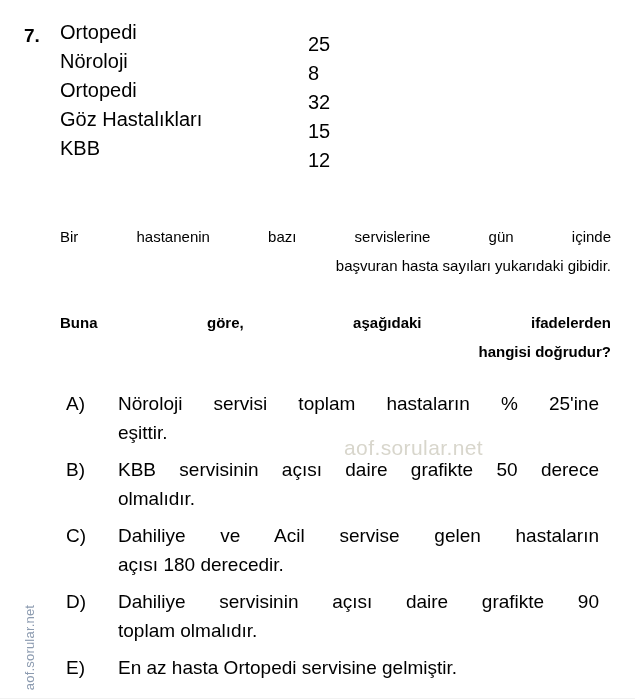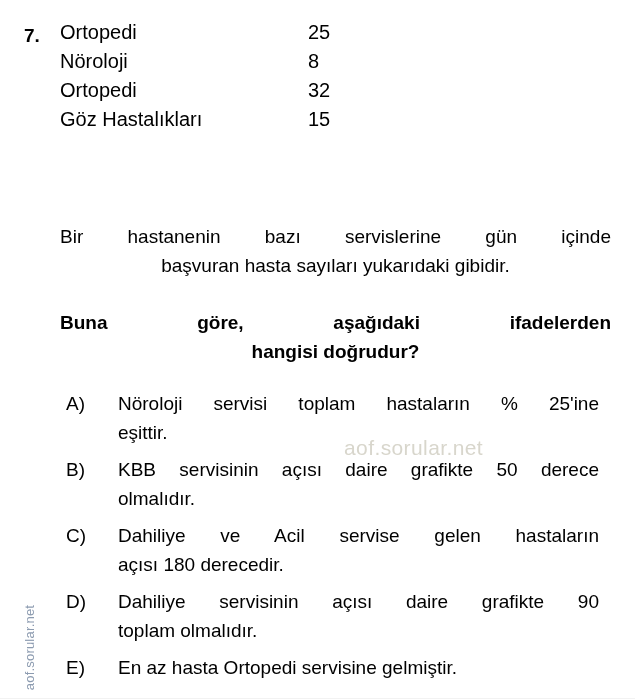--- a/index.html
+++ b/index.html
@@ -93,43 +93,43 @@
   }
   .data-label {
     position: absolute;
     left: 0;
     top: 0;
     white-space: nowrap;
   }
   .data-value {
     position: absolute;
     left: 248px;
-    top: 0;
+    top: 12px;
     white-space: nowrap;
   }
 
   
   .para {
     position: absolute;
     left: 60px;
     width: 551px;
-    font-size: 19px;
+    font-size: 15px;
     line-height: 29px;
     text-align: justify;
     text-justify: inter-word;
     hyphens: none;
   }
   .para.intro { top: 222px; }
   .para.prompt {
     top: 308px;
     font-weight: bold;
   }
   .para .lastline {
     display: block;
-    text-align: center;
+    text-align: right;
   }
   .para .jline {
     display: block;
     text-align: justify;
     text-align-last: justify;
   }
 
   
   .options {
     position: absolute;
@@ -200,20 +200,24 @@
           <span class="data-value">8</span>
         </div>
         <div class="data-row">
           <span class="data-label">Ortopedi</span>
           <span class="data-value">32</span>
         </div>
         <div class="data-row">
           <span class="data-label">Göz Hastalıkları</span>
           <span class="data-value">15</span>
         </div>
+        <div class="data-row">
+          <span class="data-label">KBB</span>
+          <span class="data-value">12</span>
+        </div>
       </div>
     </div>
 
     <div class="para intro">
       <span class="jline">Bir hastanenin bazı servislerine gün içinde</span>
       <span class="lastline">başvuran hasta sayıları  yukarıdaki  gibidir.</span>
     </div>
 
     <div class="para prompt">
       <span class="jline">Buna göre, aşağıdaki ifadelerden</span>

